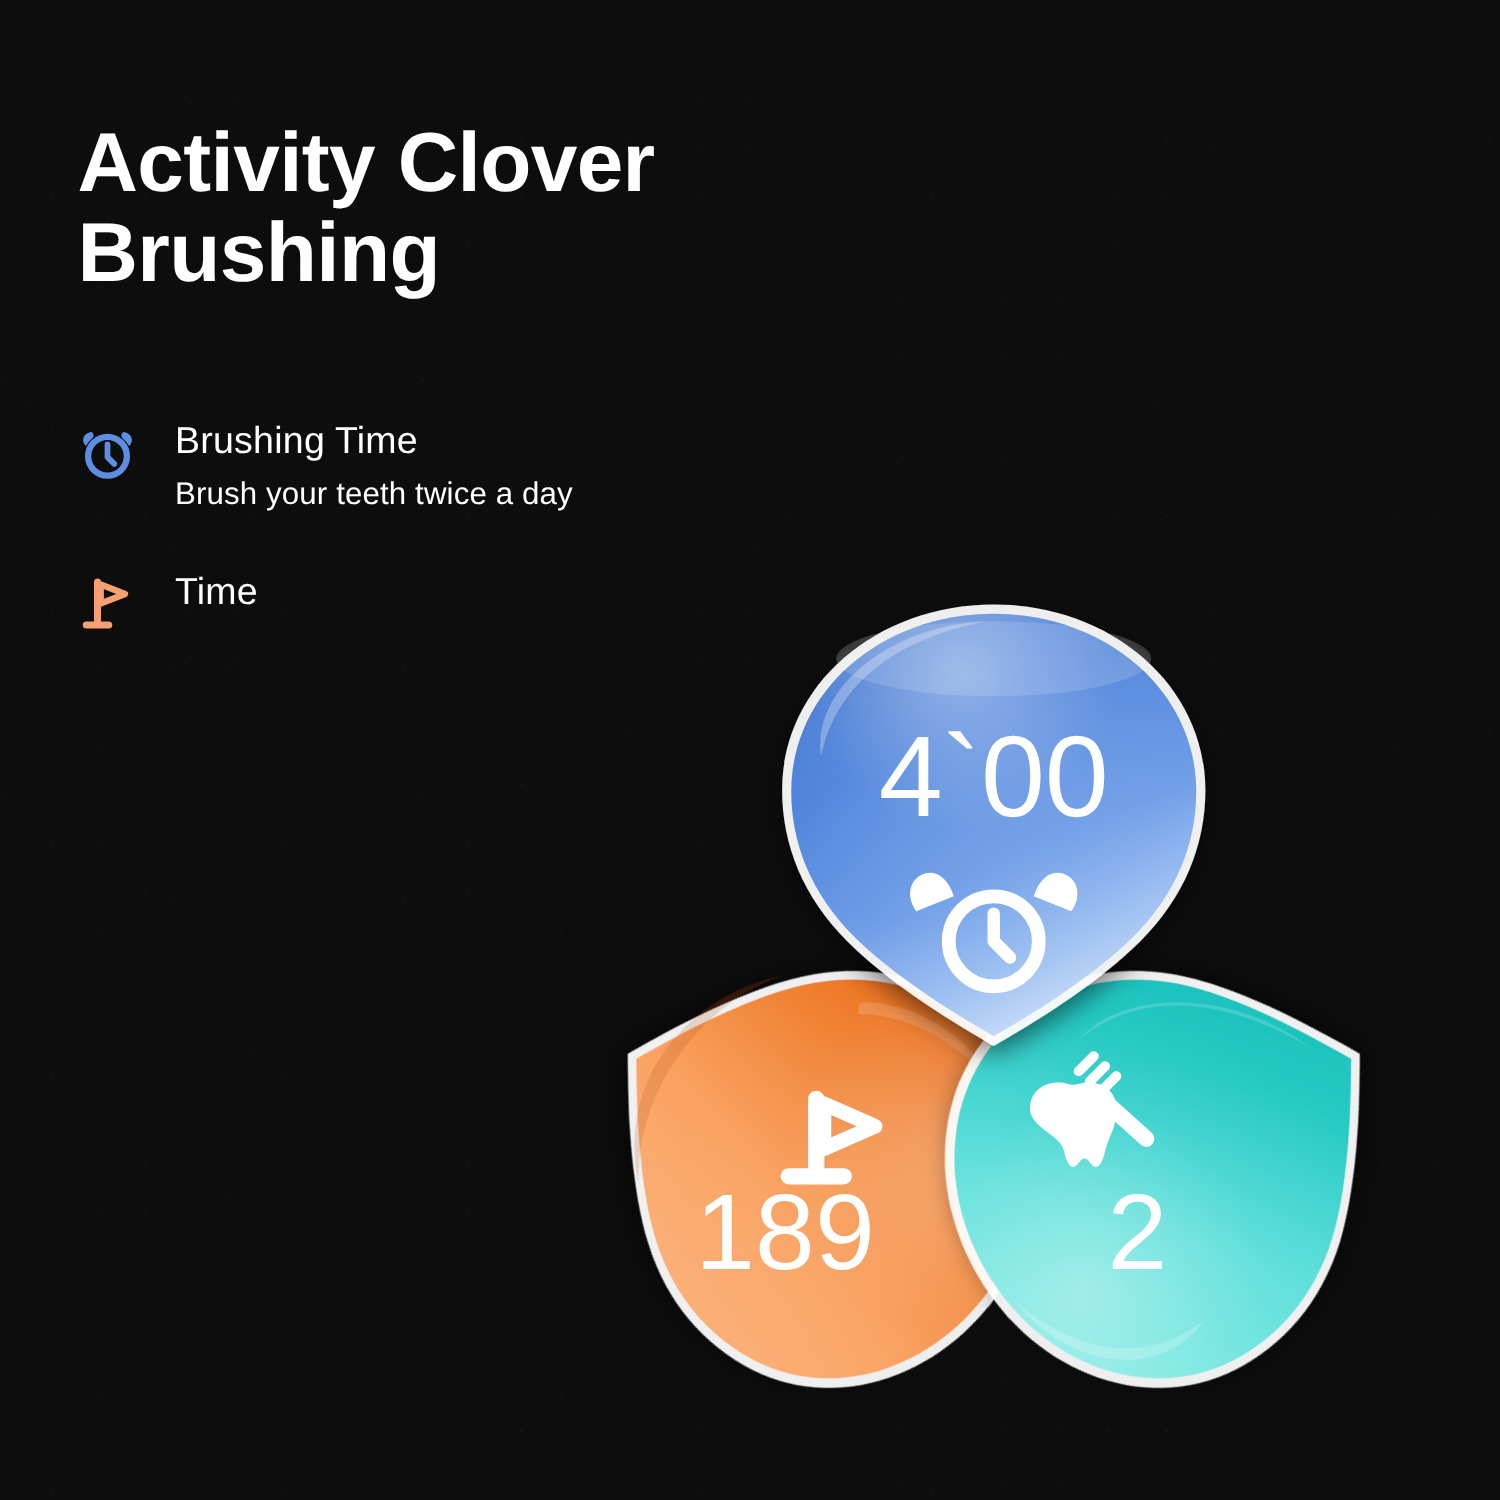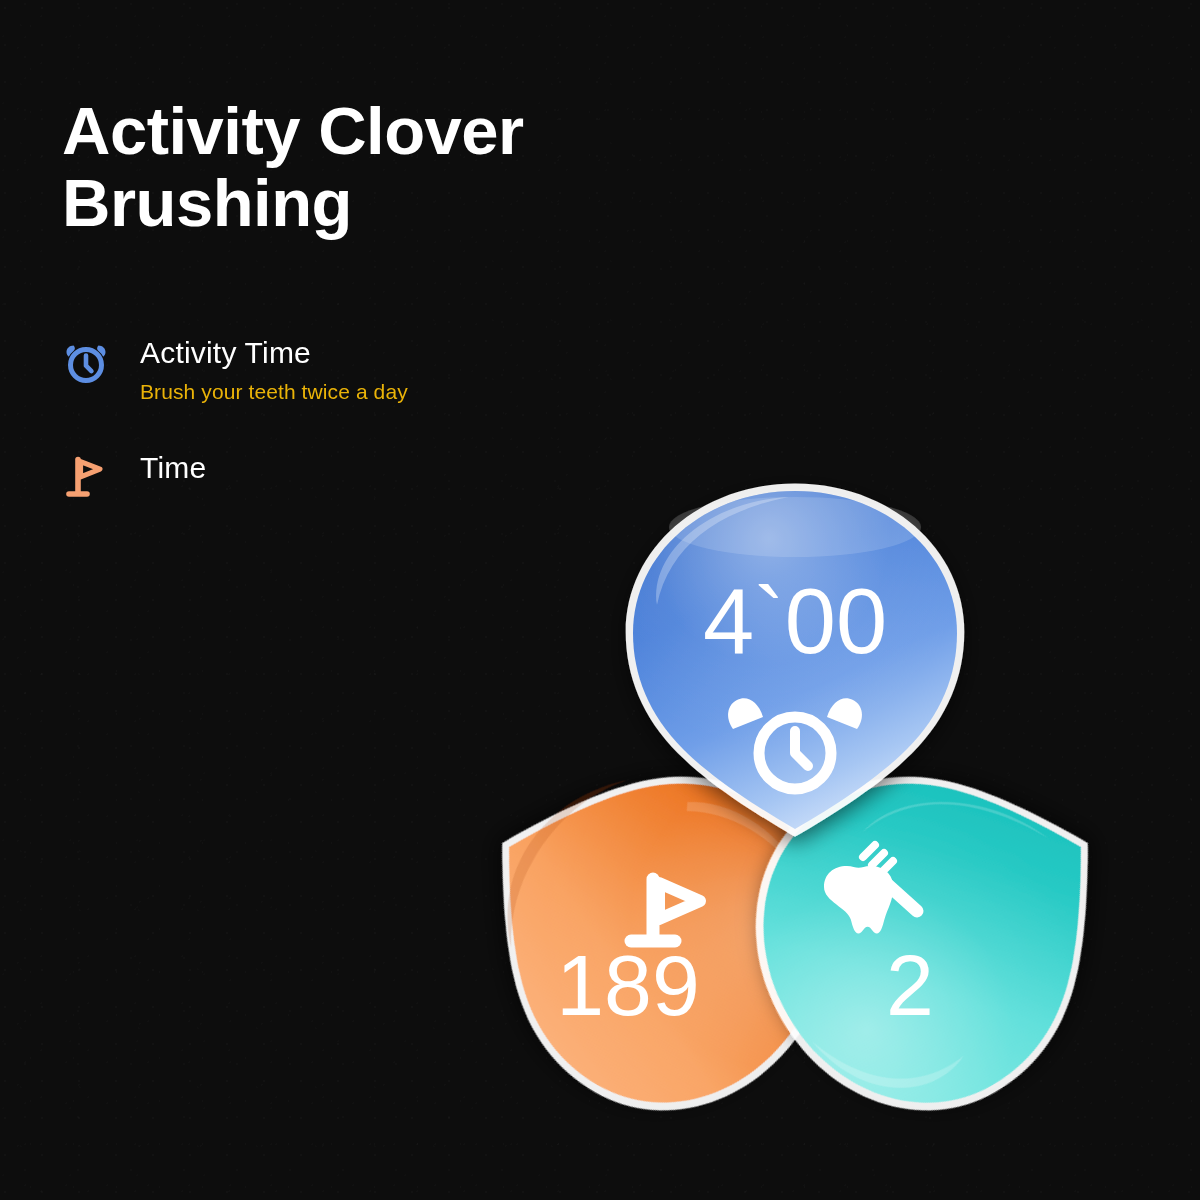--- a/index.html
+++ b/index.html
@@ -71,22 +71,22 @@
     display: block;
     color: #ffffff;
     font-size: 30px;
     font-weight: 400;
     line-height: 1.12;
     letter-spacing: .2px;
   }
   .feature-desc {
     display: block;
     margin-top: 9px;
-    color: #eab308;
-    font-size: 21px;
+    color: #ffffff;
+    font-size: 25px;
     font-weight: 400;
     line-height: 1.28;
     letter-spacing: .1px;
     max-width: 400px;
   }
 
   
   .clover {
     position: absolute;
     left: 420px;
@@ -118,21 +118,21 @@
 
     <div class="feature">
       <span class="feature-icon">
         <svg viewBox="0 0 48 48" xmlns="http://www.w3.org/2000/svg">
           <path d="M11.5 7.5C7.6 7.5 4.5 10.4 4.5 14c0 1.9.9 3.6 2.3 4.8A18 18 0 0 1 11.5 13c1.4-1.1 2.2-3.3 0-5.5z" fill="#5d8ee2"></path>
           <path d="M36.5 7.5c3.9 0 7 2.9 7 6.5 0 1.9-.9 3.6-2.3 4.8A18 18 0 0 0 36.5 13c-1.4-1.1-2.2-3.3 0-5.5z" fill="#5d8ee2"></path>
           <circle cx="24" cy="27" r="15.5" fill="none" stroke="#5d8ee2" stroke-width="5"></circle>
           <path d="M24 17.5v10.2l5.4 5.4" fill="none" stroke="#5d8ee2" stroke-width="4.6" stroke-linecap="round" stroke-linejoin="round"></path>
         </svg>
       </span>
-      <span class="feature-title">Activity Time</span>
+      <span class="feature-title">Brushing Time</span>
       <span class="feature-desc">Brush your teeth twice a day</span>
     </div>
 
     <div class="feature">
       <span class="feature-icon">
         <svg viewBox="0 0 48 48" xmlns="http://www.w3.org/2000/svg">
           <path d="M16 6.5v33" fill="none" stroke="#f6a071" stroke-width="5.6" stroke-linecap="round"></path>
           <path d="M7 41h18" fill="none" stroke="#f6a071" stroke-width="5.6" stroke-linecap="round"></path>
           <path d="M18.6 8.6 38 16.2 18.6 23.8z" fill="none" stroke="#f6a071" stroke-width="5" stroke-linejoin="round"></path>
         </svg>

